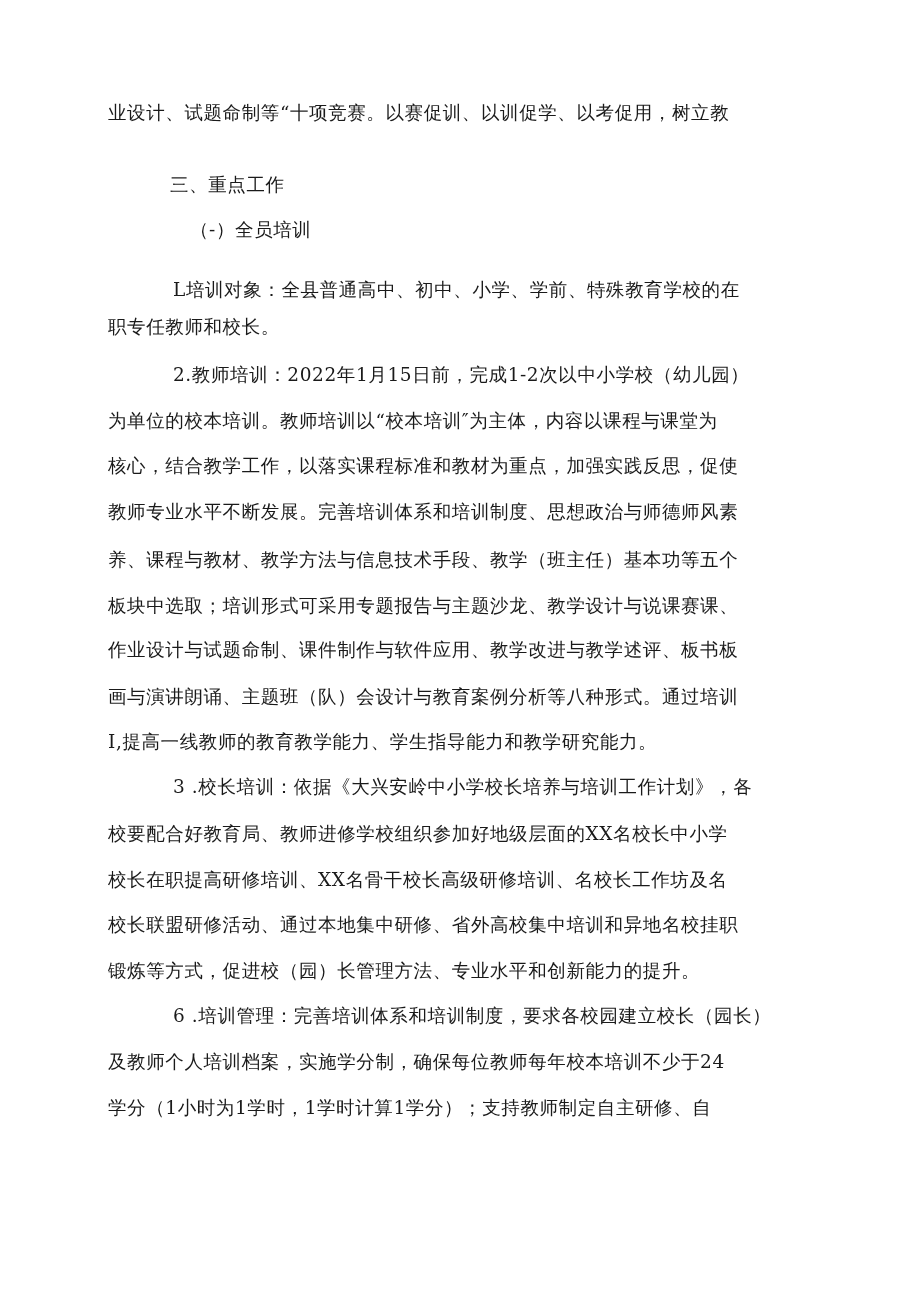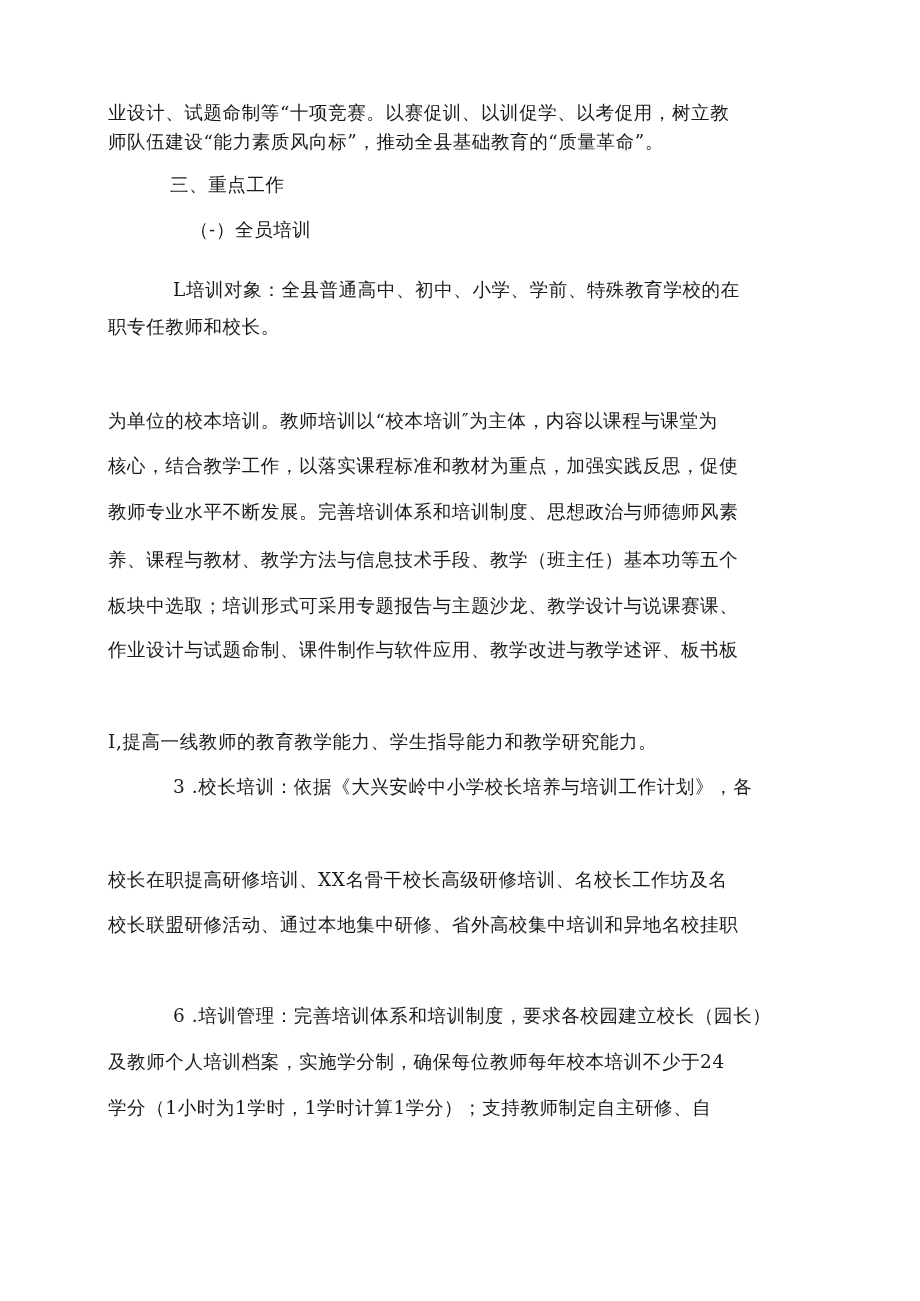--- a/index.html
+++ b/index.html
@@ -7,31 +7,34 @@
          font-family: "DejaVu Serif", "Liberation Serif", serif; color: #1a1a1a; }
   .line { position: absolute; left: 135px; font-size: 18.5px; line-height: 24px;
           white-space: nowrap; letter-spacing: 0.6px; }
   .page { position: absolute; left: 0; top: 0; width: 908px; height: 1301px; }
 </style>
 </head>
 <body>
 
 <div class="page">
   <div class="line" style="top:101px;left:108px">业设计、试题命制等“十项竞赛。以赛促训、以训促学、以考促用，树立教</div>
-  <div class="line" style="top:130px;left:108px">师队伍建设“能力素质风向标”，推动全县基础教育的“质量革命”。</div>
   <div class="line" style="top:173px;left:170px">三、重点工作</div>
   <div class="line" style="top:218px;left:190px">（-）全员培训</div>
   <div class="line" style="top:278px;left:173px">L培训对象：全县普通高中、初中、小学、学前、特殊教育学校的在</div>
   <div class="line" style="top:315px;left:108px">职专任教师和校长。</div>
+  <div class="line" style="top:363px;left:173px">2.教师培训：2022年1月15日前，完成1-2次以中小学校（幼儿园）</div>
   <div class="line" style="top:409px;left:108px">为单位的校本培训。教师培训以“校本培训″为主体，内容以课程与课堂为</div>
   <div class="line" style="top:454px;left:108px">核心，结合教学工作，以落实课程标准和教材为重点，加强实践反思，促使</div>
   <div class="line" style="top:500px;left:108px">教师专业水平不断发展。完善培训体系和培训制度、思想政治与师德师风素</div>
   <div class="line" style="top:594px;left:108px">板块中选取；培训形式可采用专题报告与主题沙龙、教学设计与说课赛课、</div>
   <div class="line" style="top:548px;left:108px">养、课程与教材、教学方法与信息技术手段、教学（班主任）基本功等五个</div>
   <div class="line" style="top:638px;left:108px">作业设计与试题命制、课件制作与软件应用、教学改进与教学述评、板书板</div>
+  <div class="line" style="top:685px;left:108px">画与演讲朗诵、主题班（队）会设计与教育案例分析等八种形式。通过培训</div>
   <div class="line" style="top:730px;left:108px">I,提高一线教师的教育教学能力、学生指导能力和教学研究能力。</div>
   <div class="line" style="top:775px;left:173px">3 .校长培训：依据《大兴安岭中小学校长培养与培训工作计划》，各</div>
+  <div class="line" style="top:822px;left:108px">校要配合好教育局、教师进修学校组织参加好地级层面的XX名校长中小学</div>
   <div class="line" style="top:913px;left:108px">校长联盟研修活动、通过本地集中研修、省外高校集中培训和异地名校挂职</div>
   <div class="line" style="top:868px;left:108px">校长在职提高研修培训、XX名骨干校长高级研修培训、名校长工作坊及名</div>
+  <div class="line" style="top:959px;left:108px">锻炼等方式，促进校（园）长管理方法、专业水平和创新能力的提升。</div>
   <div class="line" style="top:1004px;left:173px">6 .培训管理：完善培训体系和培训制度，要求各校园建立校长（园长）</div>
   <div class="line" style="top:1050px;left:108px">及教师个人培训档案，实施学分制，确保每位教师每年校本培训不少于24</div>
   <div class="line" style="top:1096px;left:108px">学分（1小时为1学时，1学时计算1学分）；支持教师制定自主研修、自</div>
 </div>
 
 </body></html>

